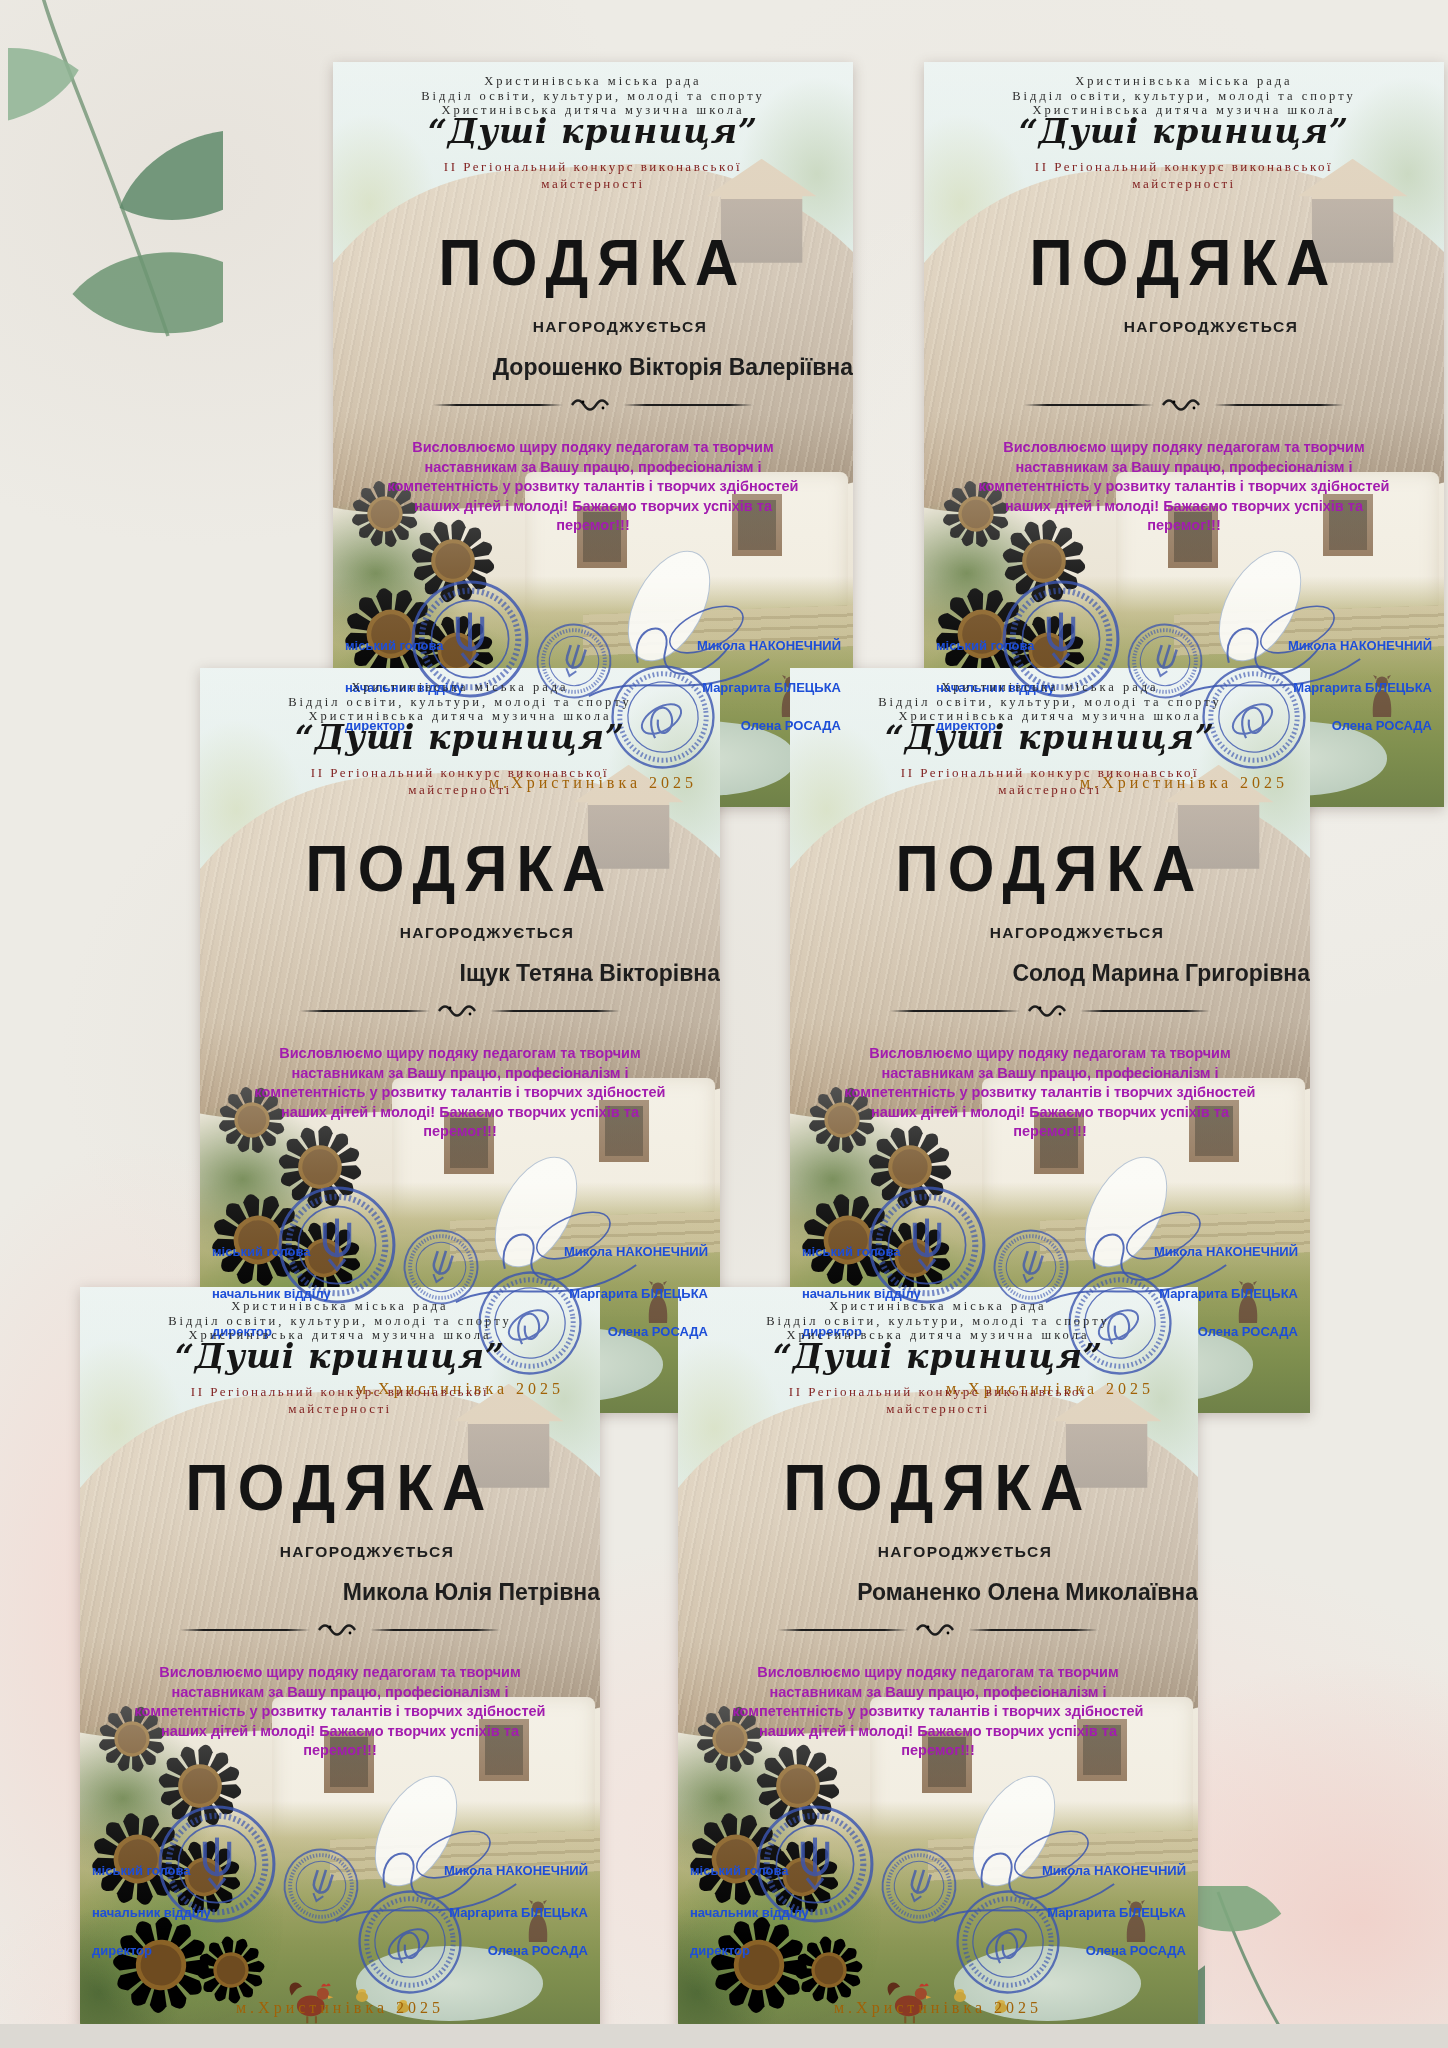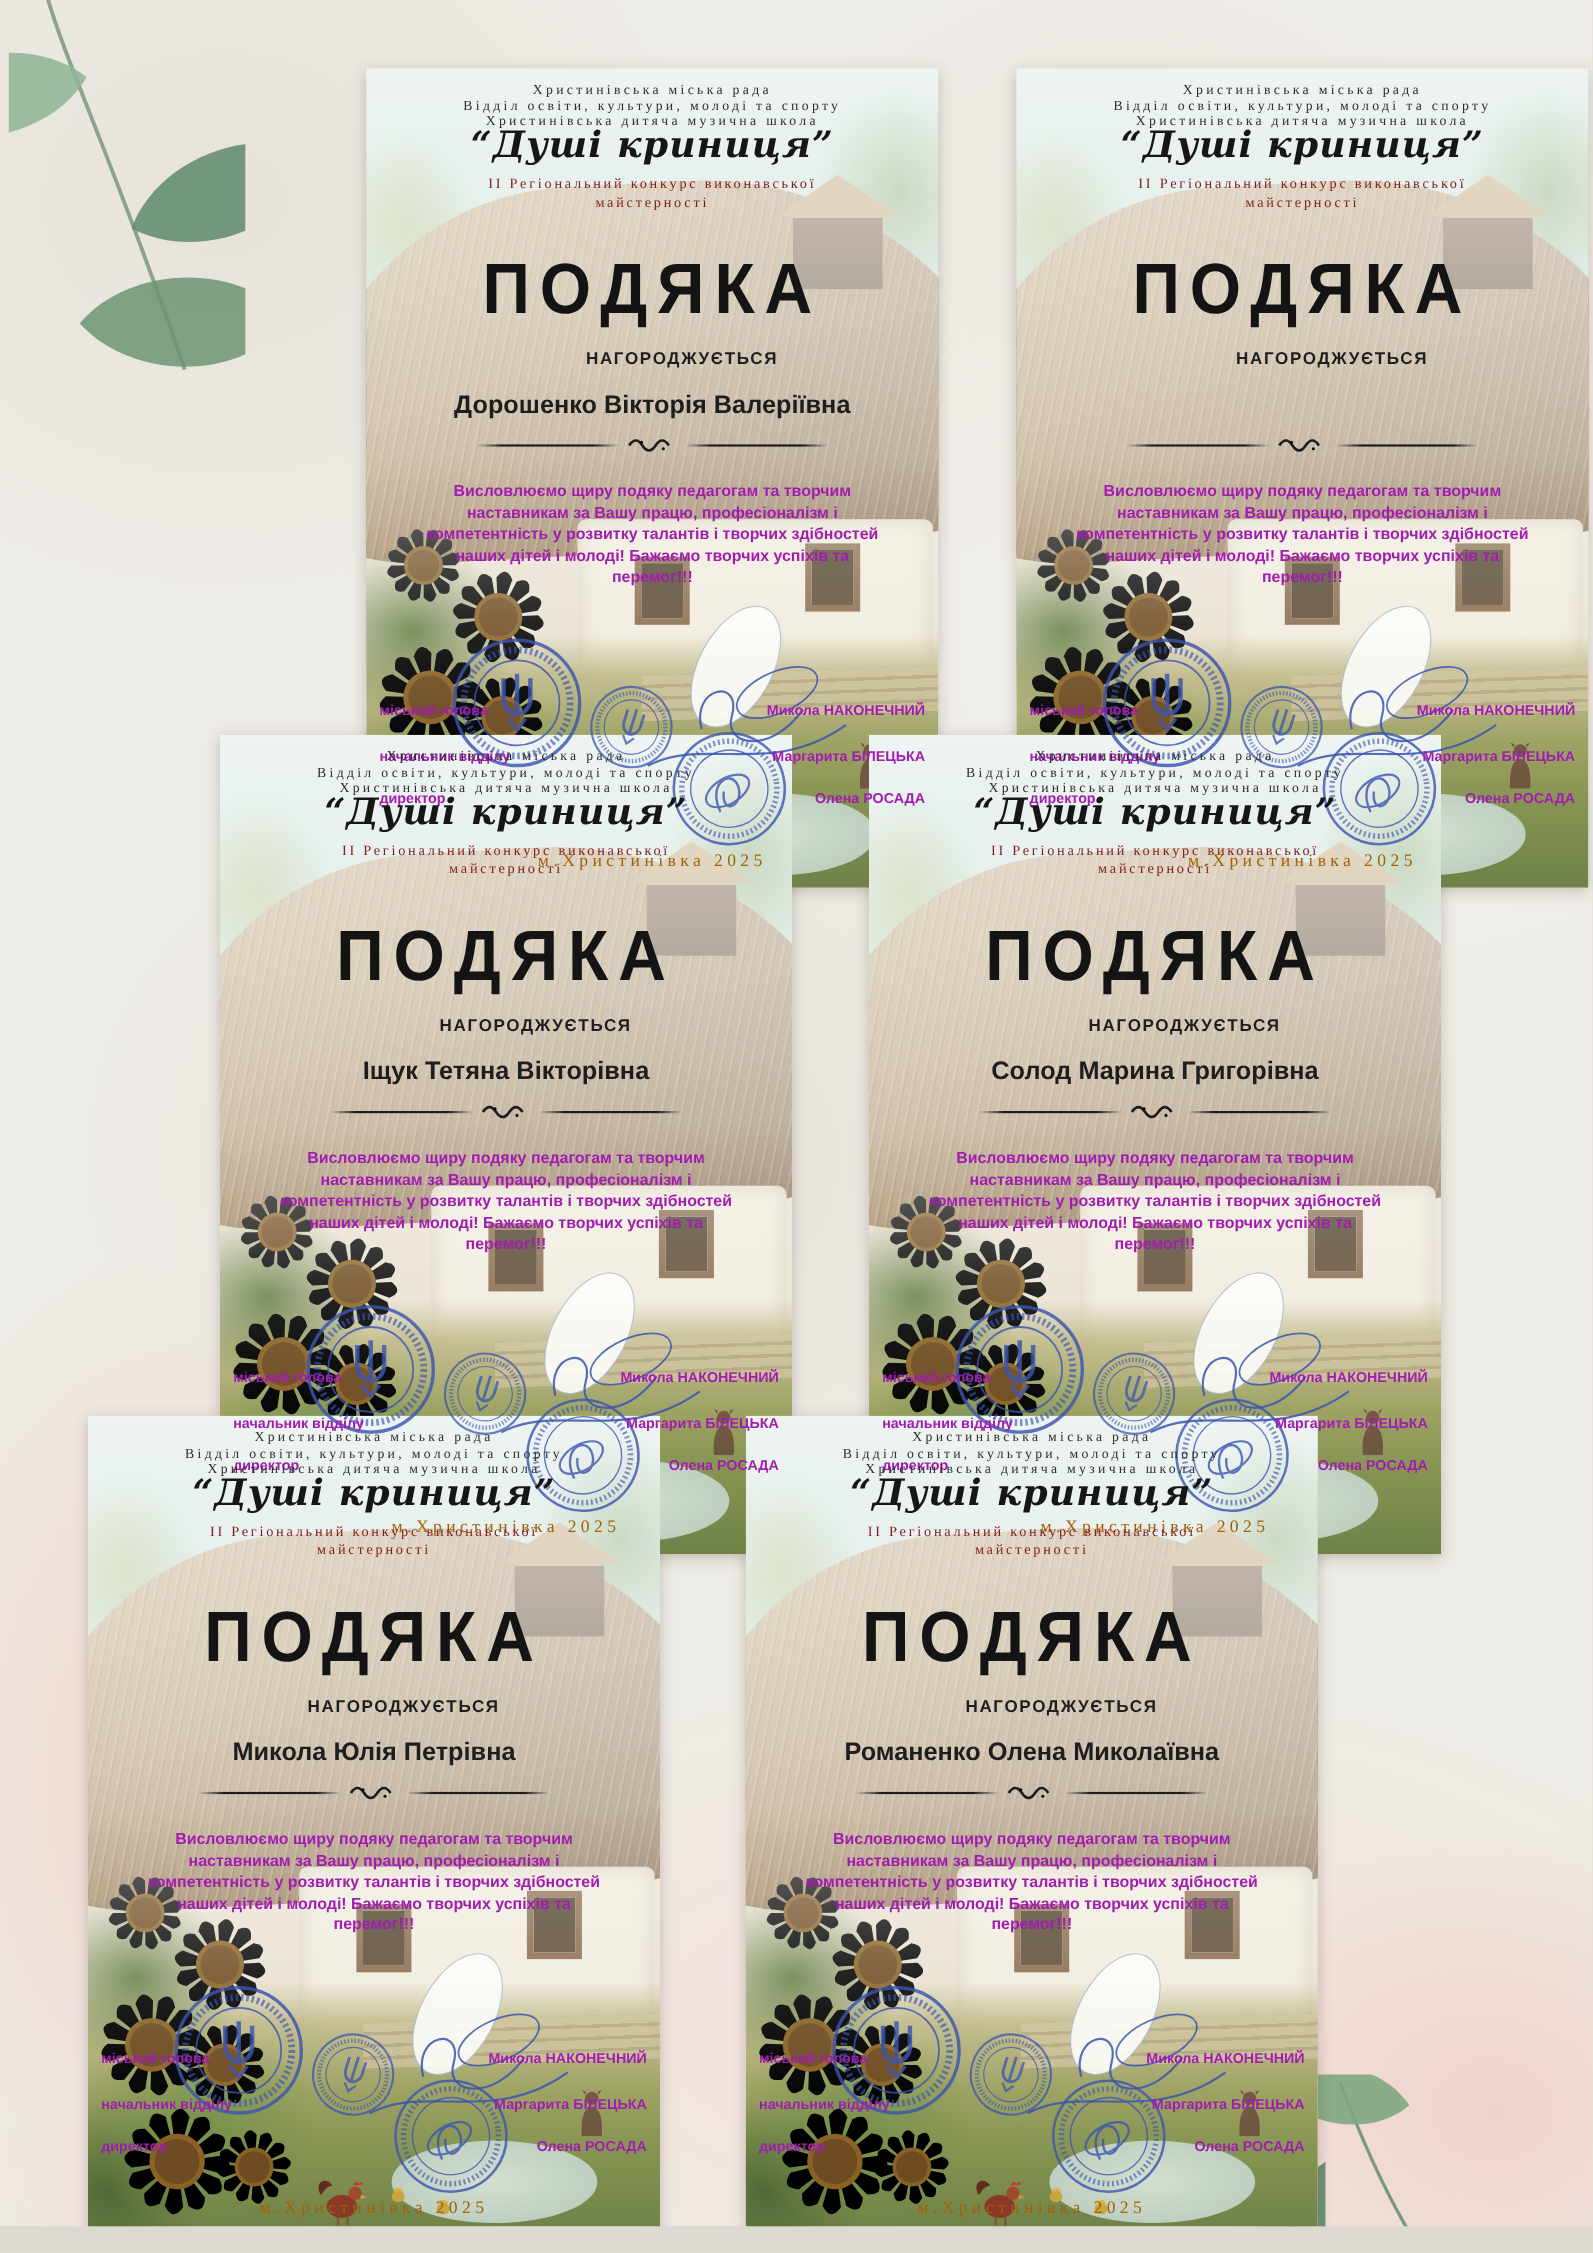--- a/index.html
+++ b/index.html
@@ -111,28 +111,28 @@
   .content > div{position:absolute;left:0;width:100%;}
   .org{top:12px;font-family:"Liberation Serif", serif;font-size:12.5px;line-height:14.5px;
     letter-spacing:3px;color:#2e2e2e;}
   .script-title{top:50px;font-family:"DejaVu Serif", serif;font-style:italic;font-weight:bold;
     font-size:33px;letter-spacing:1px;color:#161616;}
   .subtitle{top:97px;font-family:"Liberation Serif", serif;font-size:13px;line-height:16.5px;
     letter-spacing:2.5px;color:#7f1d1d;}
   .award{top:168px;font-weight:bold;font-size:60px;line-height:66px;letter-spacing:9px;
     transform:scaleY(1.08);color:#141414;}
   .awarded{top:256px;font-weight:bold;font-size:15.5px;letter-spacing:1.5px;padding-left:27px;}
-  .recipient{top:292px;font-weight:bold;font-size:23px;}
+  .recipient{top:292px;font-weight:bold;font-size:23px;text-align:right;}
   .divider{top:336px;left:100px !important;width:320px !important;display:flex;align-items:center;gap:6px;}
   .divider .line{flex:1;height:2px;background:linear-gradient(90deg,rgba(0,0,0,0),#1d1d1d 18%,#1d1d1d 82%,rgba(0,0,0,0));}
   .divider .scroll{width:48px;height:14px;color:#1d1d1d;flex:0 0 auto;}
   .body{top:376px;font-weight:bold;font-size:14.5px;line-height:19.5px;color:#a21caf;}
   .body div{white-space:nowrap;}
   .sig-row{display:flex;justify-content:space-between;padding:0 12px;box-sizing:border-box;
-    font-weight:bold;font-size:13px;color:#a21caf;}
+    font-weight:bold;font-size:13px;color:#1d4ed8;}
   .row1{top:576px;} .row2{top:618px;} .row3{top:656px;}
   .footer{top:712px;font-family:"Liberation Serif", serif;font-size:16px;letter-spacing:4px;color:#a16207;}
   .svg-defs{position:absolute;width:0;height:0;overflow:hidden;}
 </style>
 </head>
 <body>
 
 <svg class="svg-defs" aria-hidden="true">
   <defs>
     <symbol id="sym-leaf" viewBox="-4 -22 62 44">

